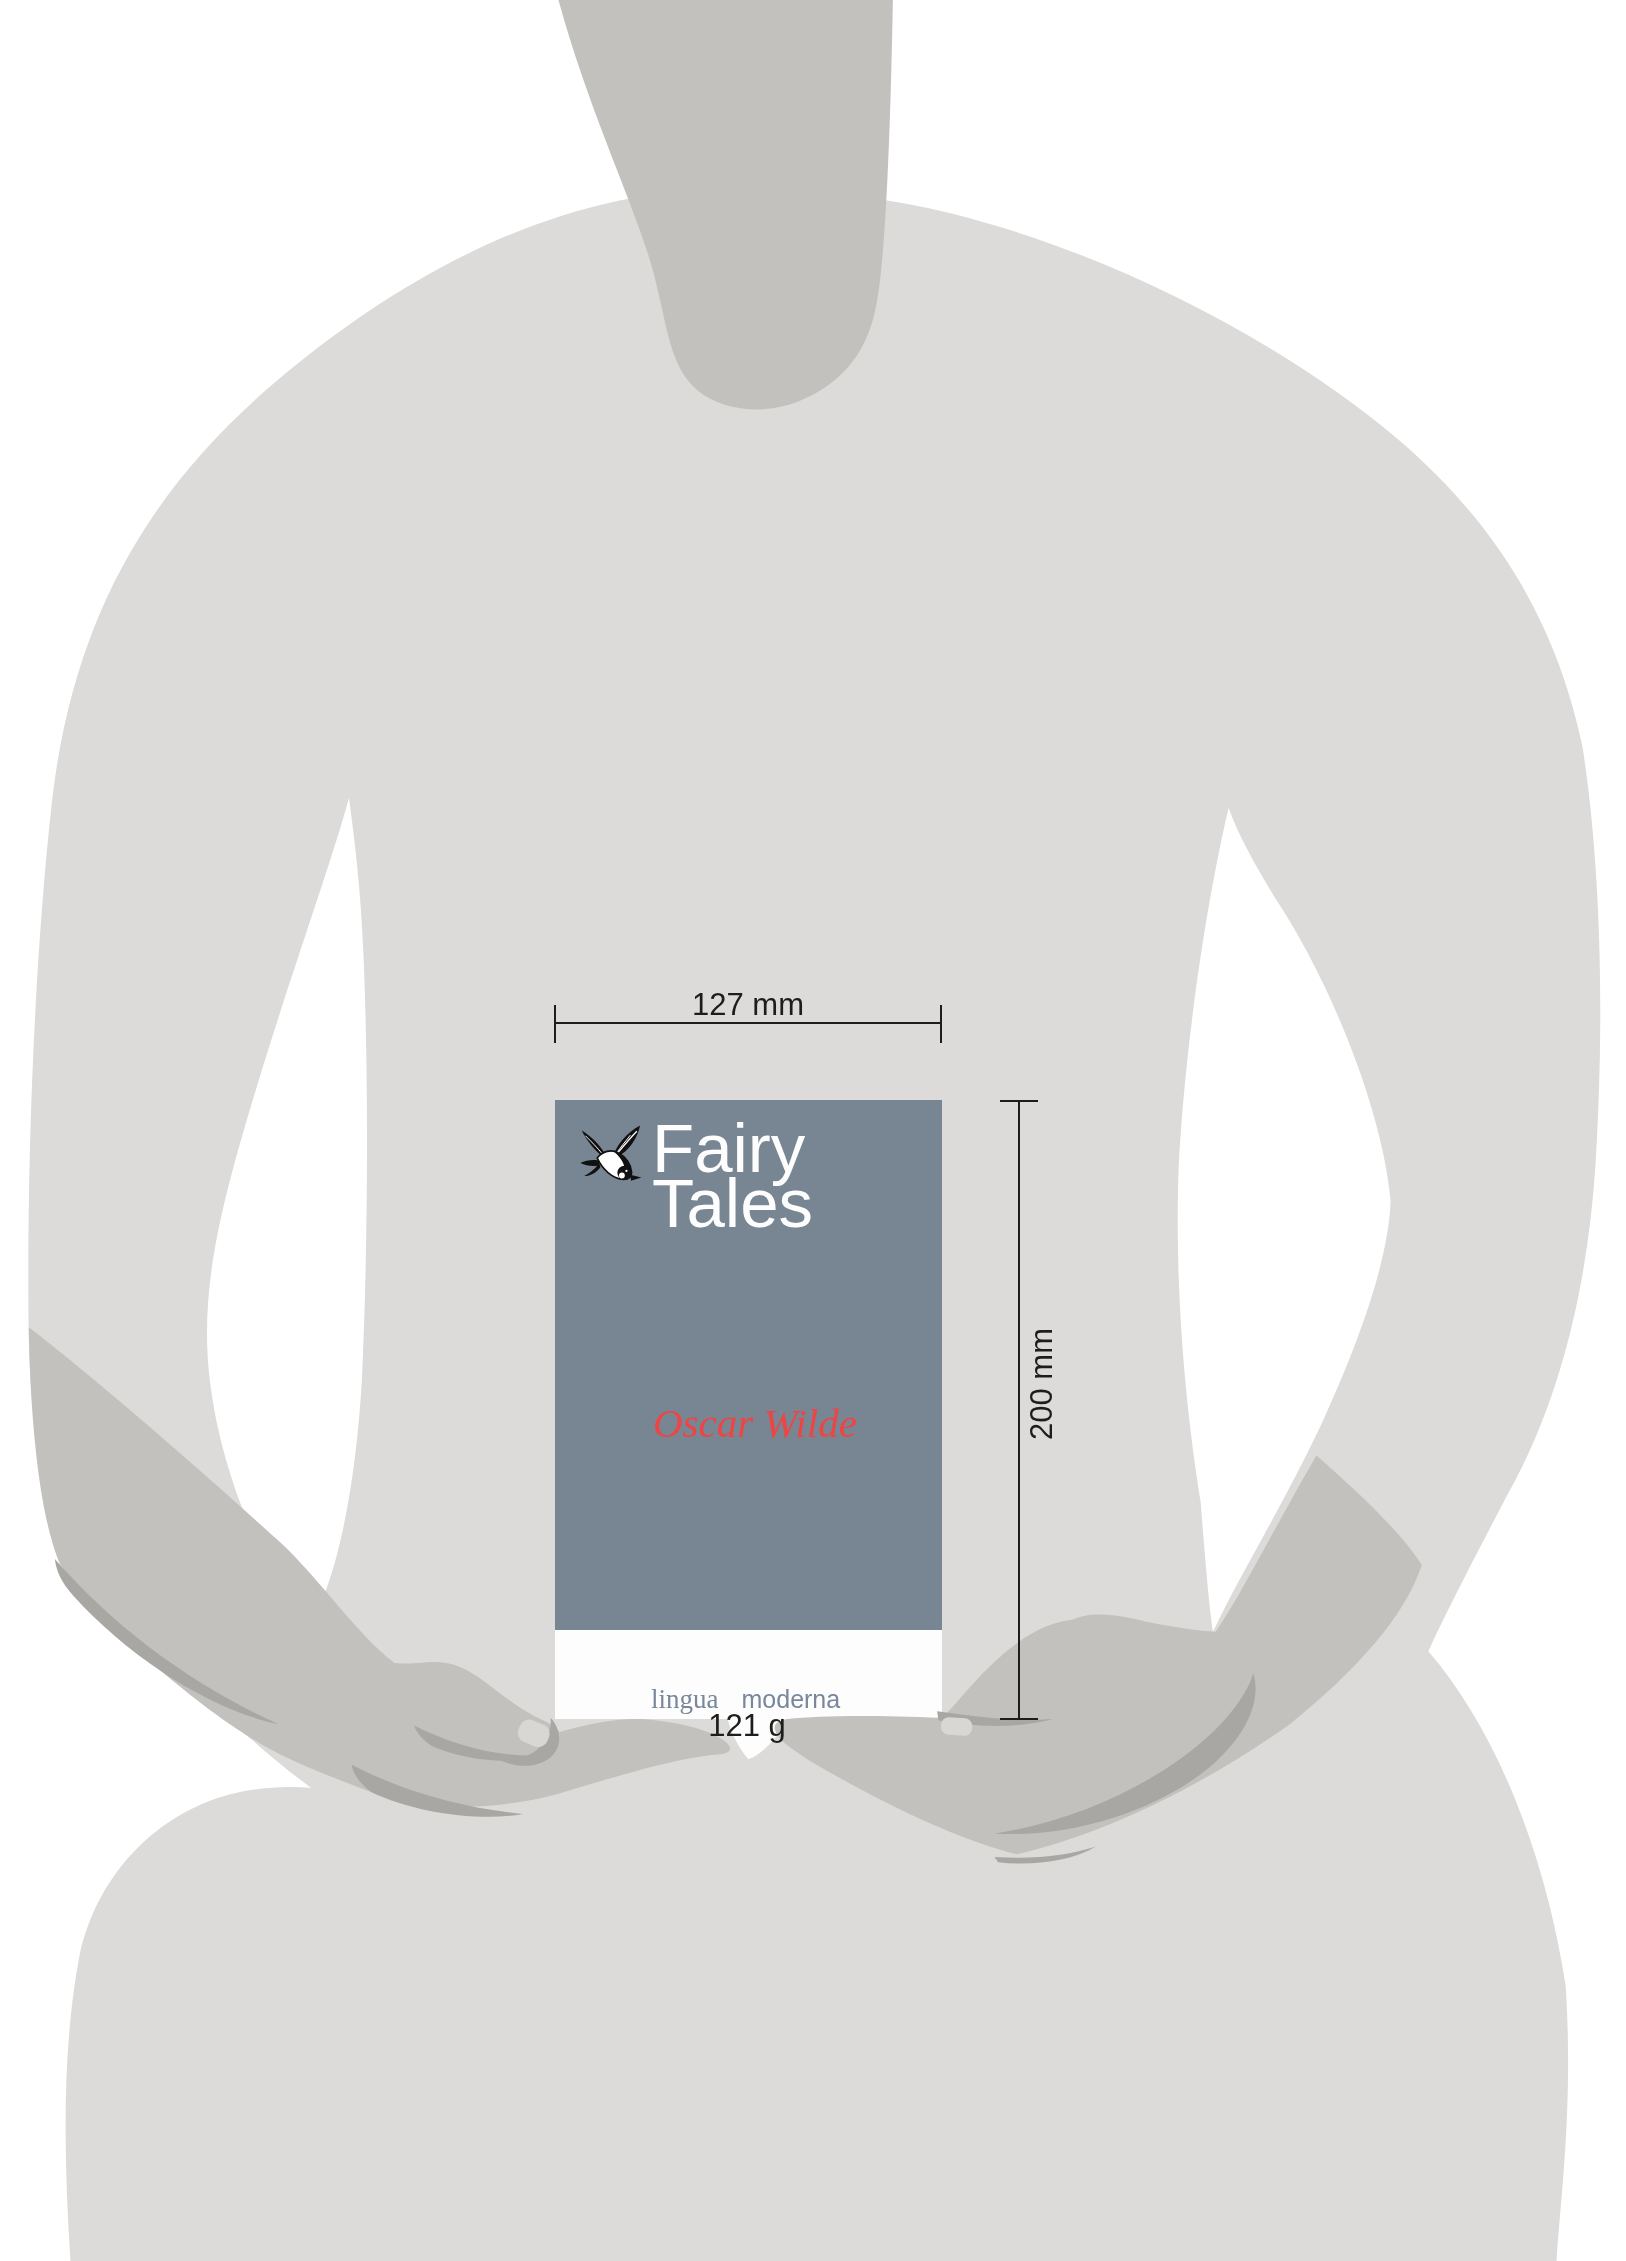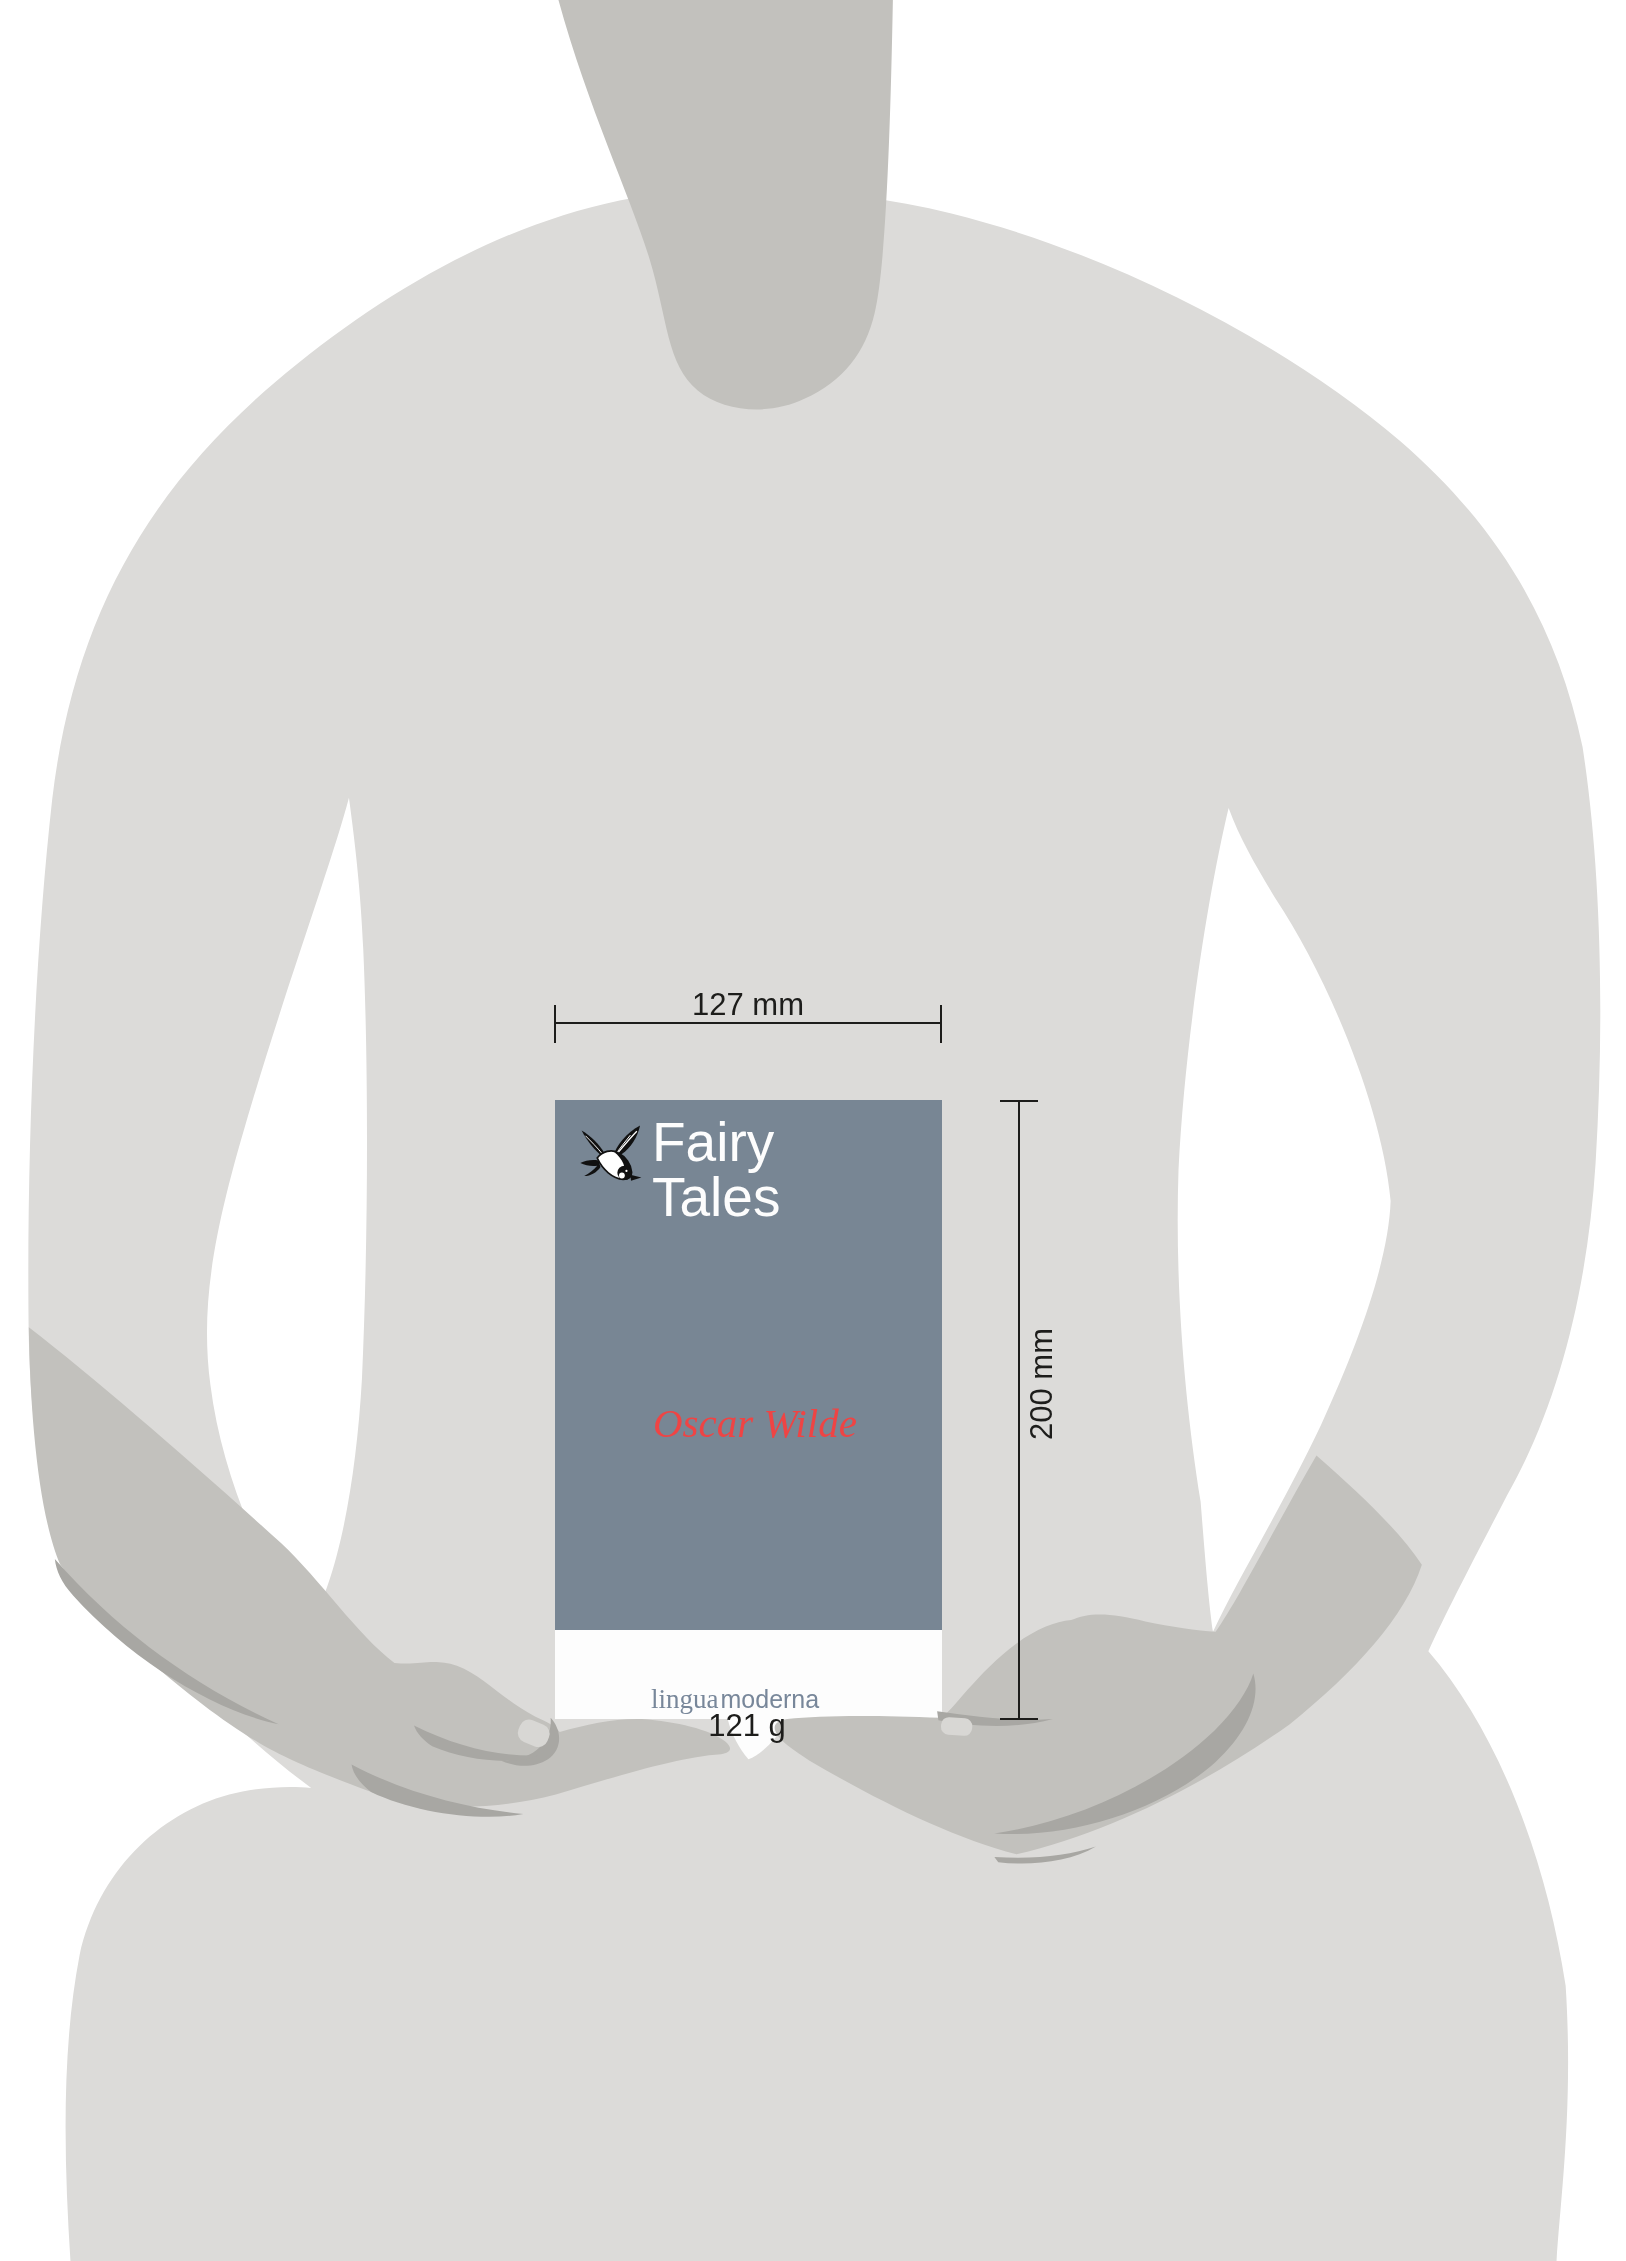--- a/index.html
+++ b/index.html
@@ -3,27 +3,27 @@
 <meta charset="utf-8">
 <style>
   html,body{margin:0;padding:0;background:#ffffff;}
   #stage{position:relative;width:1627px;height:2261px;background:#ffffff;overflow:hidden;
          font-family:"Liberation Sans", sans-serif;}
   .layer{position:absolute;left:0;top:0;width:1627px;height:2261px;}
   
   #book{position:absolute;left:555px;top:1100px;width:387px;height:619px;}
   #book-cover{position:absolute;left:0;top:0;width:387px;height:530px;background:#788694;}
   #book-band{position:absolute;left:0;top:530px;width:387px;height:89px;background:#fdfdfd;}
-  #book-title{position:absolute;left:97px;top:15px;font-size:55px;line-height:55px;
+  #book-title{position:absolute;left:97px;top:21px;font-size:69px;line-height:55px;
               color:#fdfdfd;letter-spacing:0px;}
   #book-author{position:absolute;left:98px;top:302px;font-family:"Liberation Serif",serif;
                font-style:italic;font-size:41px;line-height:43px;color:#ef4444;}
   #book-publisher{position:absolute;left:96px;top:584px;white-space:nowrap;color:#78879a;}
   #pub-italic{font-family:"Liberation Serif",serif;font-size:27px;}
-  #pub-regular{font-family:"Liberation Sans",sans-serif;font-size:25px;margin-left:2px;text-align:center;}
+  #pub-regular{font-family:"Liberation Sans",sans-serif;font-size:25px;margin-left:23px;text-align:center;}
   #swallow{position:absolute;left:24px;top:20px;width:65px;height:68px;}
   
   .dim{position:absolute;background:#1d1d1b;}
   .dim-label{position:absolute;font-size:31px;color:#1d1d1b;white-space:nowrap;}
   #width-label{left:748px;top:975px;transform:translateX(-50%);margin-top:12px;}
   #height-label{left:1042px;top:1384px;transform:translate(-50%,-50%) rotate(-90deg);}
   #weight-label{left:747px;top:1708px;transform:translateX(-50%);}
 </style>
 </head>
 <body>

